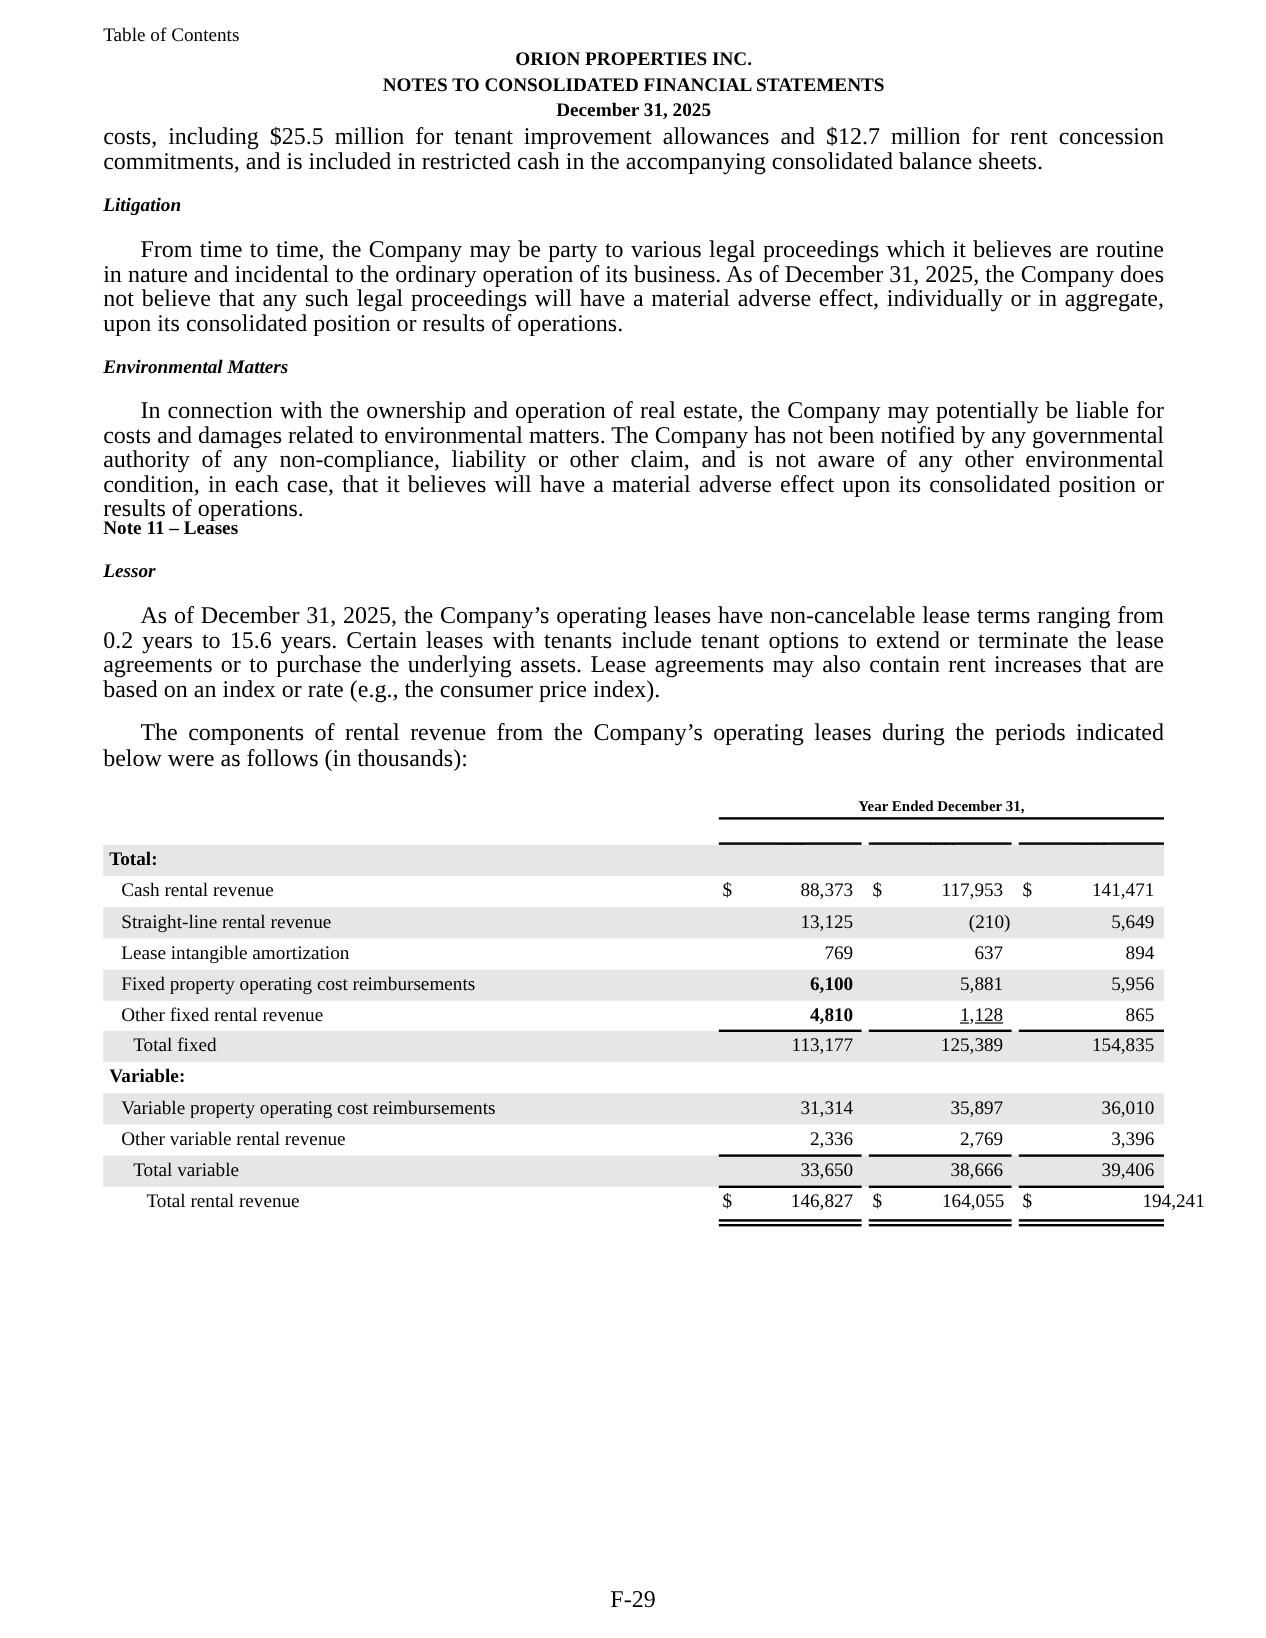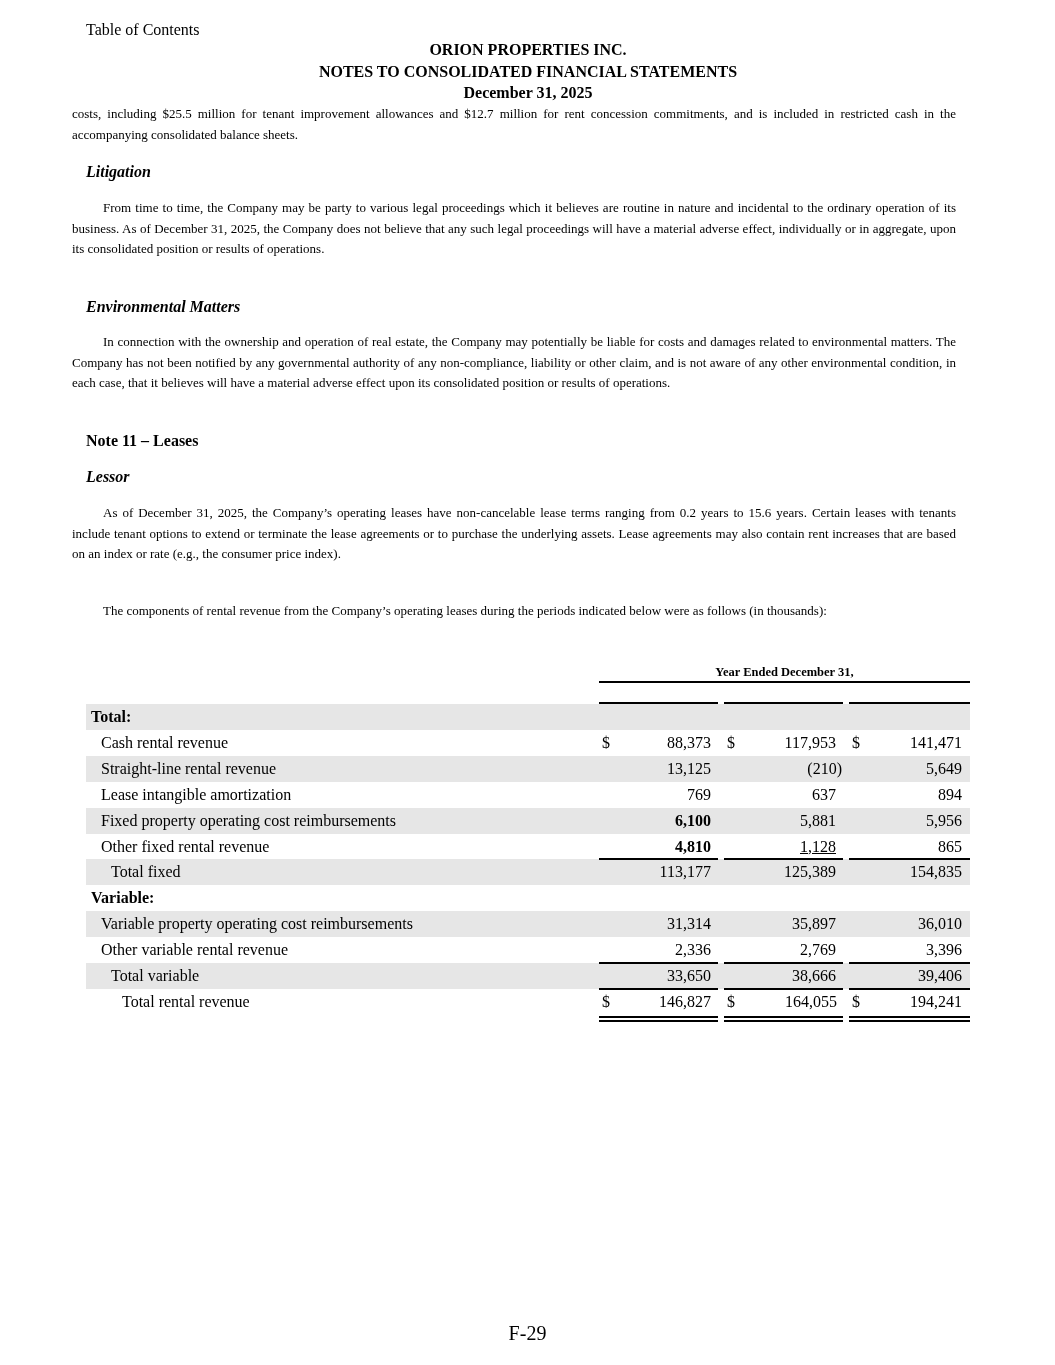--- a/index.html
+++ b/index.html
@@ -7,23 +7,23 @@
     width: 1055px; height: 1365px; position: relative; overflow: hidden;
     font-family: "Liberation Serif", "DejaVu Serif", serif;
     color: #000; font-size: 16px;
   }
   .toc { position: absolute; left: 86px; top: 20px; font-size: 16px; line-height: 20px; }
   .hdr { position: absolute; left: 86px; width: 884px; text-align: center; font-weight: bold; font-size: 16px; line-height: 20px; }
   .hdr1 { top: 40px; }
   .hdr2 { top: 62px; }
   .hdr3 { top: 83px; }
   .para {
-    position: absolute; left: 72px; width: 884px;
+    position: absolute; left: 86px; width: 884px;
     text-align: justify; text-align-last: left;
-    font-size: 13px; line-height: 20.6px; margin: 0;
+    font-size: 20px; line-height: 20.6px; margin: 0;
   }
   .indent { text-indent: 31px; }
   .heading { position: absolute; left: 86px; font-size: 16px; line-height: 20px; }
   .ital { font-style: italic; font-weight: bold; }
   .bold { font-weight: bold; }
   .year-header {
     position: absolute; left: 599px; width: 371px; top: 664px;
     text-align: center; font-weight: bold; font-size: 12.5px; line-height: 16px;
   }
   .yh-line { position: absolute; top: 681px; height: 2px; background: #000; left: 599px; width: 371px; }
@@ -138,21 +138,21 @@
       <span class="val" style="left: 650px;">38,666</span>
       <span class="val" style="left: 776px;">39,406</span>
     </div>
     <div class="row" style="top: 988.9px;">
       <span class="lbl" style="left: 36px;">Total rental revenue</span>
       <span class="dollar" style="left: 516px;">$</span>
       <span class="val" style="left: 525px;">146,827</span>
       <span class="dollar" style="left: 641px;">$</span>
       <span class="val" style="left: 651px;">164,055</span>
       <span class="dollar" style="left: 766px;">$</span>
-      <span class="val" style="left: 776px; text-align: right;">194,241</span>
+      <span class="val" style="left: 818px; text-align: right;">194,241</span>
     </div>
     <div class="col-line" style="left: 599px; width: 119px; top: 858.4px;"></div>
     <div class="col-line" style="left: 724px; width: 119px; top: 858.4px;"></div>
     <div class="col-line" style="left: 849px; width: 121px; top: 858.4px;"></div>
     <div class="col-line" style="left: 599px; width: 119px; top: 962px;"></div>
     <div class="col-line" style="left: 724px; width: 119px; top: 962px;"></div>
     <div class="col-line" style="left: 849px; width: 121px; top: 962px;"></div>
     <div class="col-line" style="left: 599px; width: 119px; top: 987.9px;"></div>
     <div class="col-line" style="left: 724px; width: 119px; top: 987.9px;"></div>
     <div class="col-line" style="left: 849px; width: 121px; top: 987.9px;"></div>

